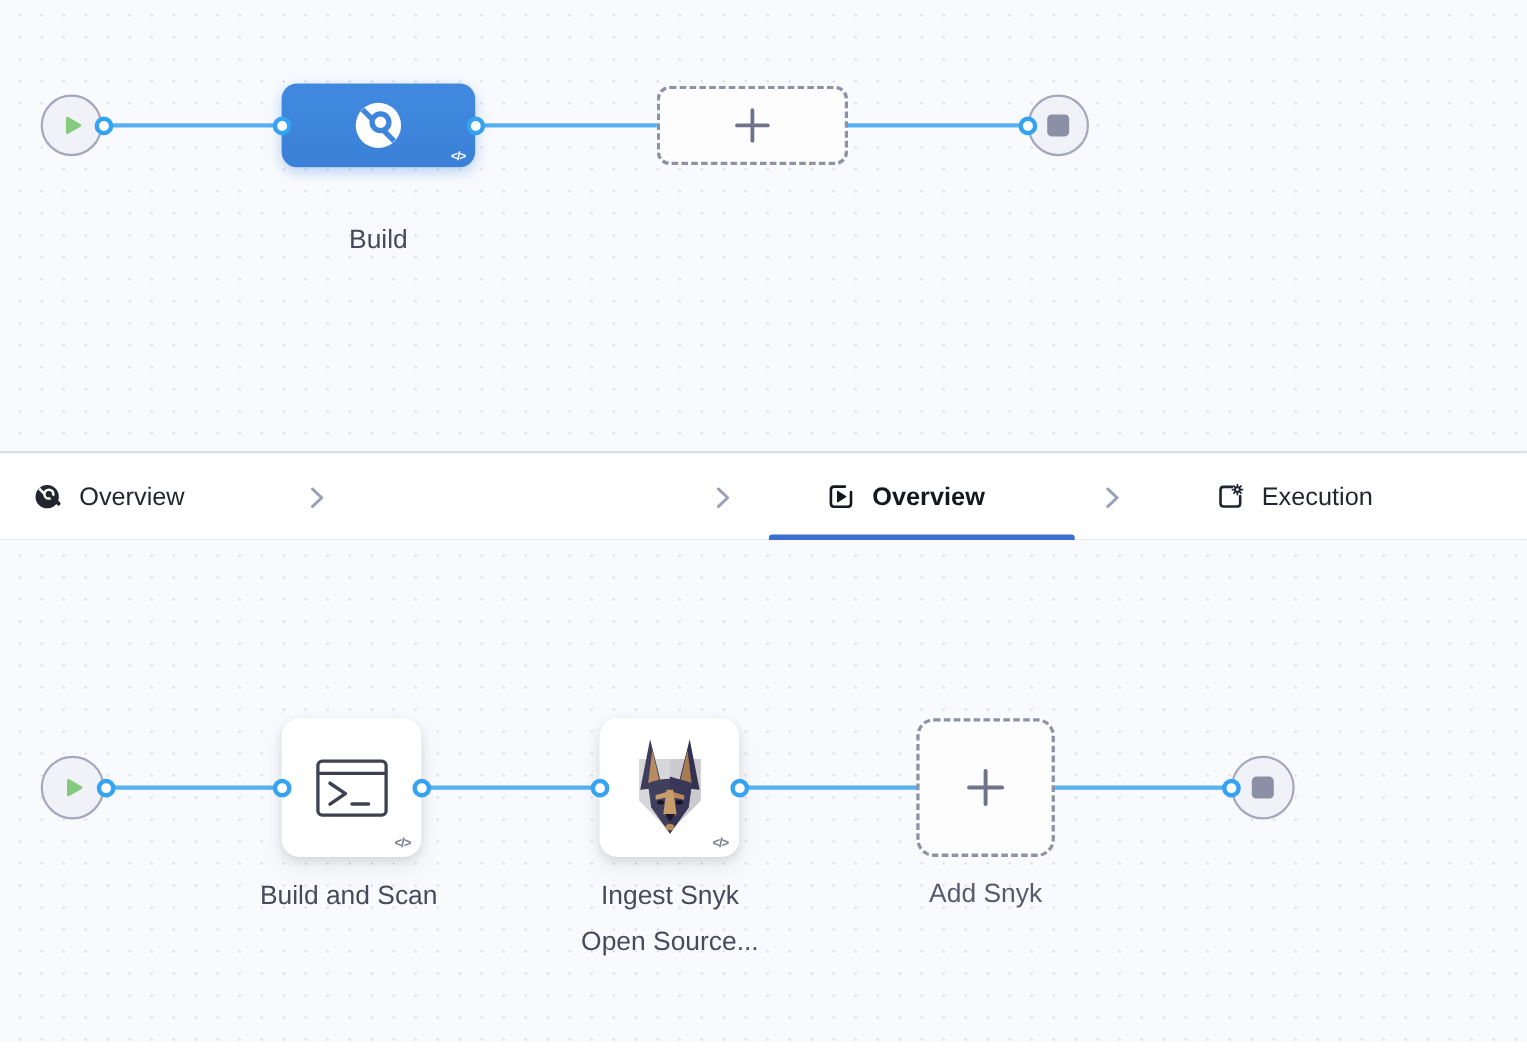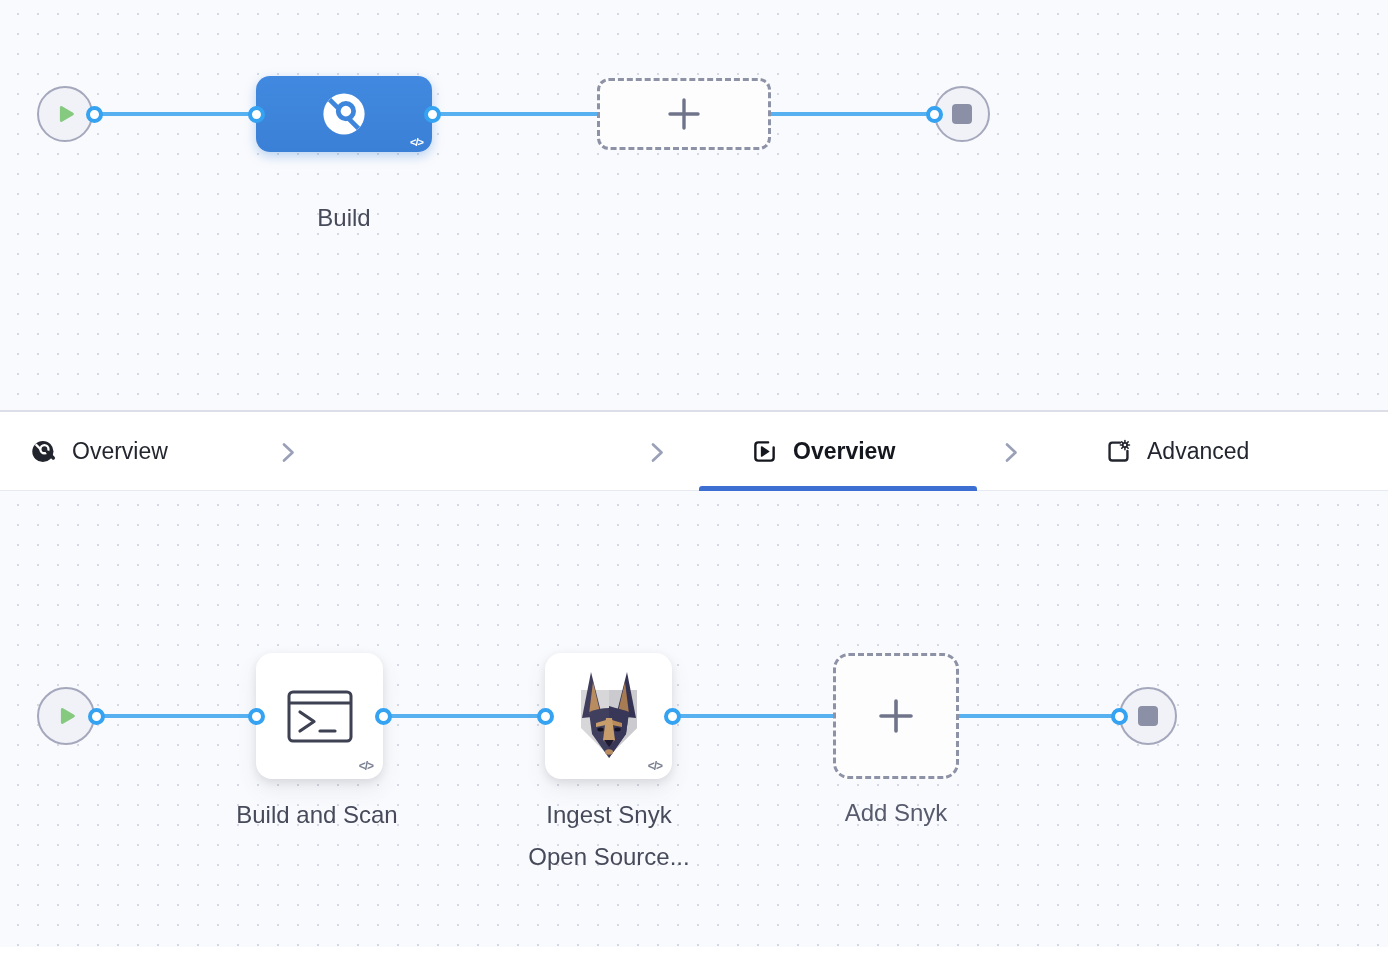--- a/index.html
+++ b/index.html
@@ -161,21 +161,21 @@
         <line x1="22.1" y1="6.8" x2="23.6" y2="6.8"></line>
         <line x1="21.25" y1="8.85" x2="22.3" y2="9.9"></line>
         <line x1="19.2" y1="9.7" x2="19.2" y2="11.2"></line>
         <line x1="17.15" y1="8.85" x2="16.1" y2="9.9"></line>
         <line x1="16.3" y1="6.8" x2="14.8" y2="6.8"></line>
         <line x1="17.15" y1="4.75" x2="16.1" y2="3.7"></line>
         <line x1="19.2" y1="3.9" x2="19.2" y2="2.4"></line>
         <line x1="21.25" y1="4.75" x2="22.3" y2="3.7"></line>
       </g>
     </svg>
-    <span>Advanced</span>
+    <span>Execution</span>
   </div>
 
   <div class="active-underline"></div>
 </div>
 
 <div class="canvas canvas-bottom">
 
   <div class="edge" style="left:96px; top:223px; width:1023px;"></div>
 
   <div class="terminus" style="left:37px; top:196px;">

